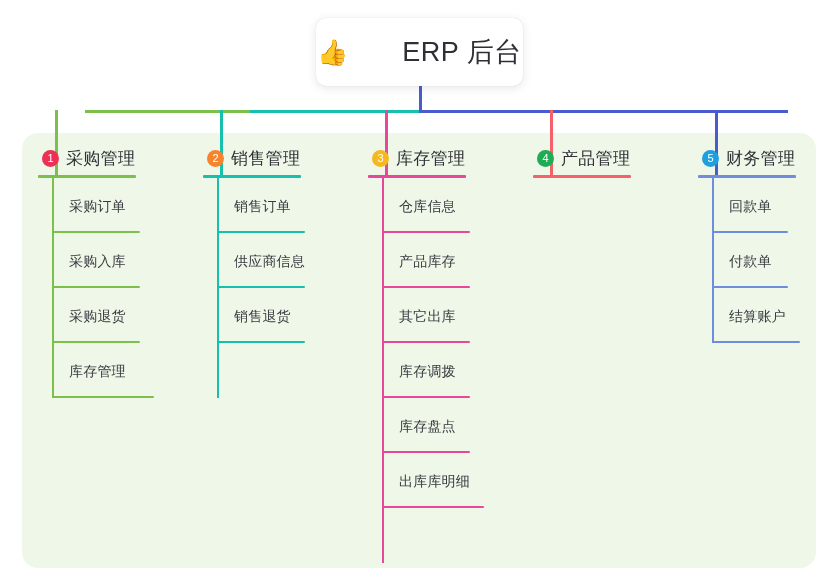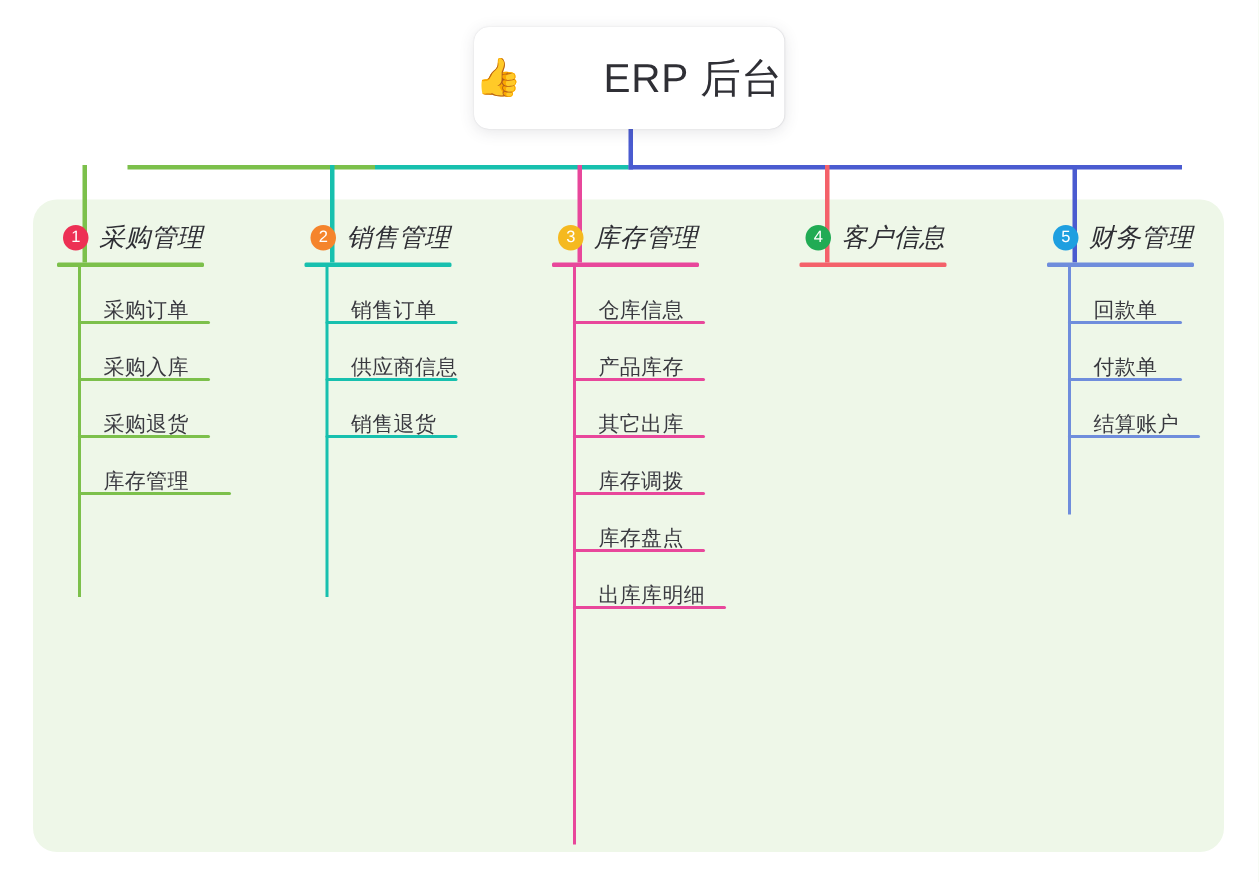--- a/index.html
+++ b/index.html
@@ -95,41 +95,40 @@
     line-height: 17px;
     text-align: center;
     font-weight: 400;
     flex: 0 0 auto;
   }
   .col-title {
     font-size: 17px;
     color: #2f2f35;
     white-space: nowrap;
     letter-spacing: 0.3px;
-    font-style: italic;
   }
   .col-underline {
     height: 3px;
     margin-top: 4px;
     border-radius: 1px;
   }
 
   .col-body {
     position: relative;
     margin-top: 0px;
   }
   .spine {
     position: absolute;
     left: 14px;
     top: 0;
     width: 2px;
   }
   .leaf {
     position: relative;
-    height: 38px;
+    height: 55px;
     text-align: center;
   }
   .leaf-label {
     position: absolute;
     left: 31px;
     top: 20px;
     font-size: 14px;
     color: #3a3a40;
     white-space: nowrap;
     letter-spacing: 0.2px;
@@ -247,21 +246,21 @@
           </div>
           <div class="leaf">
             <div class="leaf-label">出库库明细</div>
             <div class="leaf-underline" style="background: rgb(232, 71, 155); width: 102px;"></div>
           </div>
         </div>
       </div>
       <div class="column" style="left: 533px;">
         <div class="col-head">
           <span class="badge" style="background: rgb(33, 171, 84);">4</span>
-          <span class="col-title">客户信息</span>
+          <span class="col-title">产品管理</span>
         </div>
         <div class="col-underline" style="background: rgb(244, 97, 106); width: 98px;"></div>
       </div>
       <div class="column" style="left: 698px;">
         <div class="col-head">
           <span class="badge" style="background: rgb(30, 159, 224);">5</span>
           <span class="col-title">财务管理</span>
         </div>
         <div class="col-underline" style="background: rgb(111, 141, 220); width: 98px;"></div>
         <div class="col-body">

